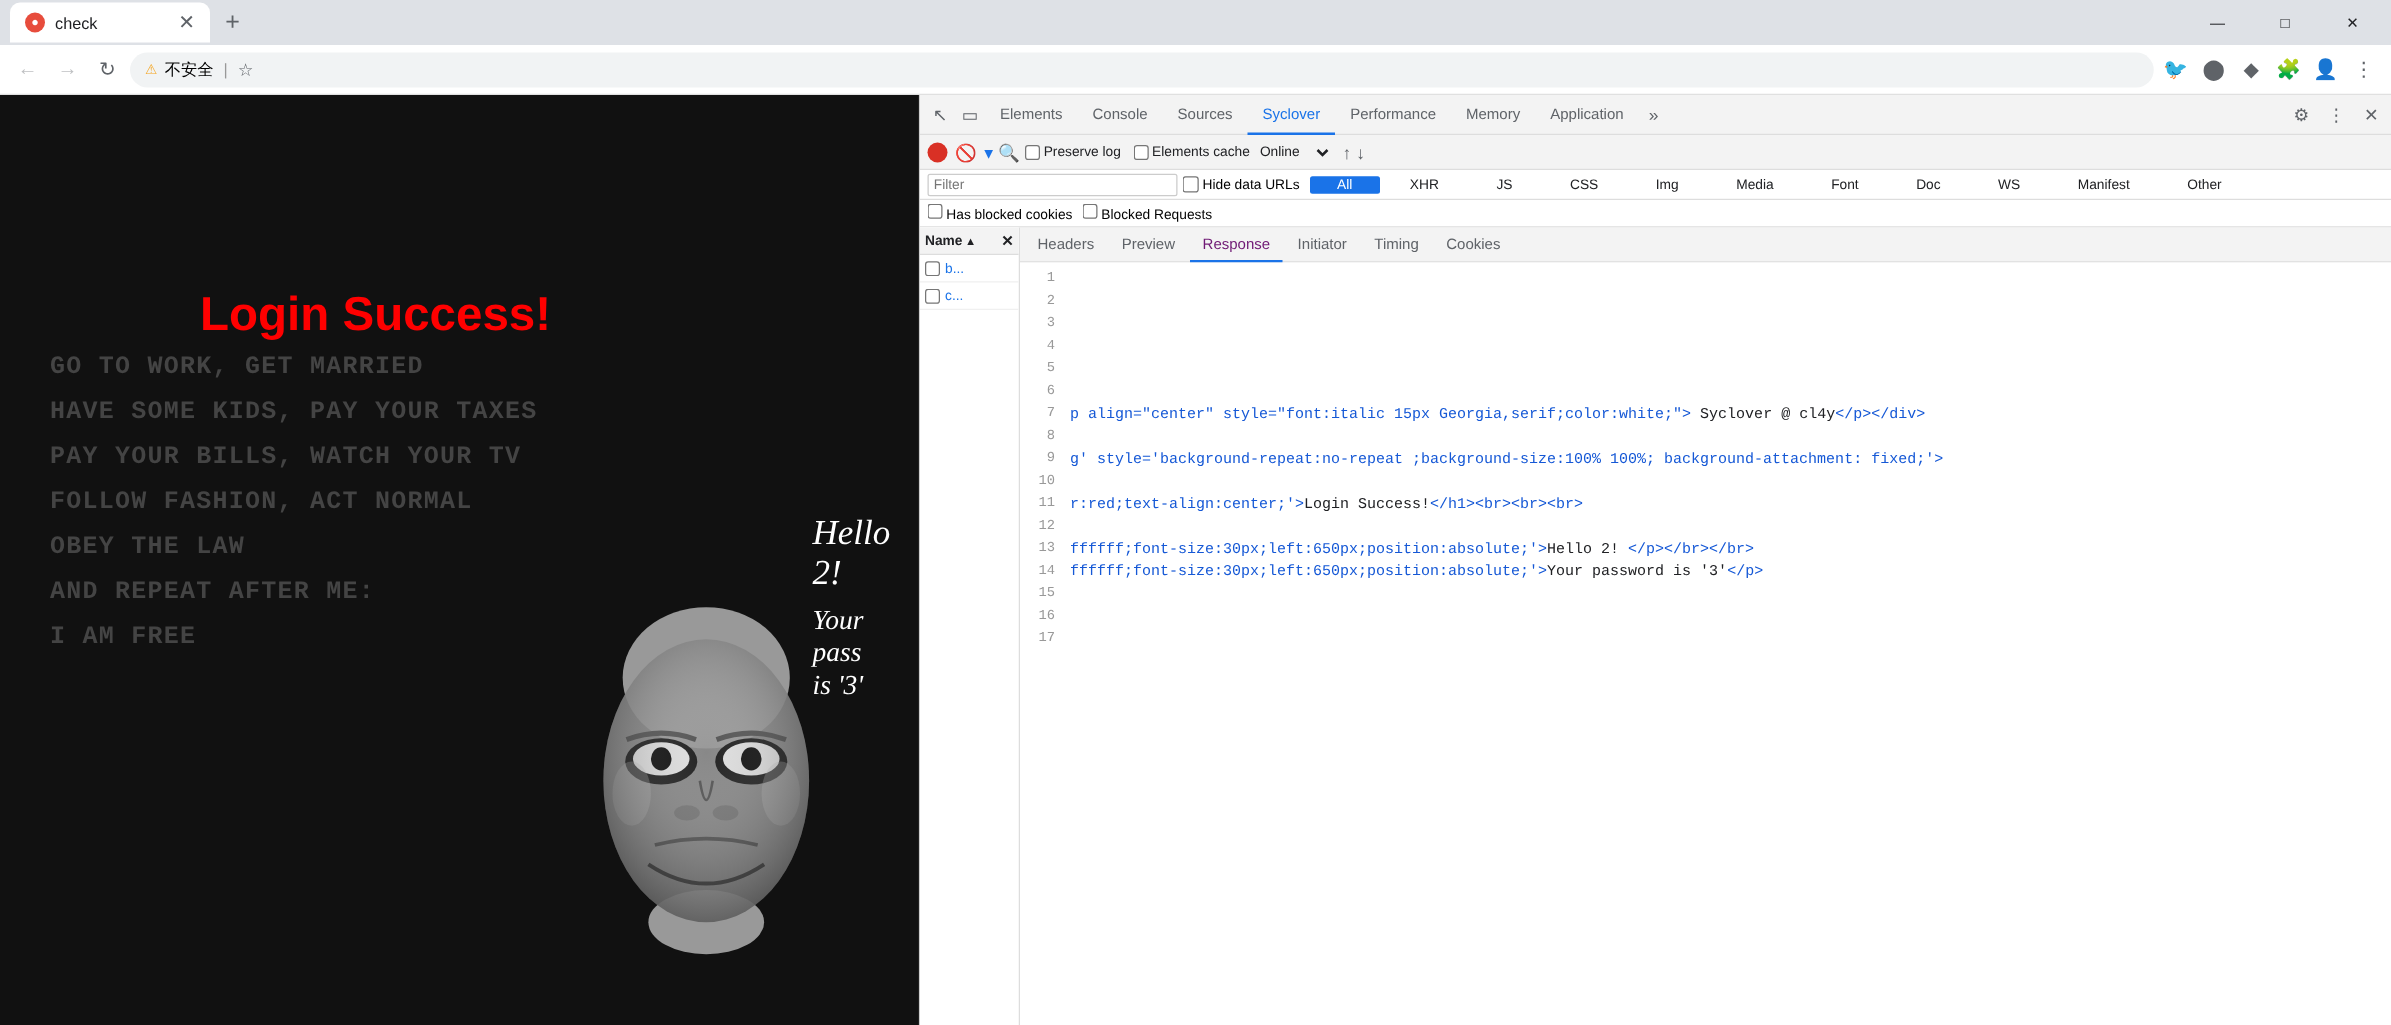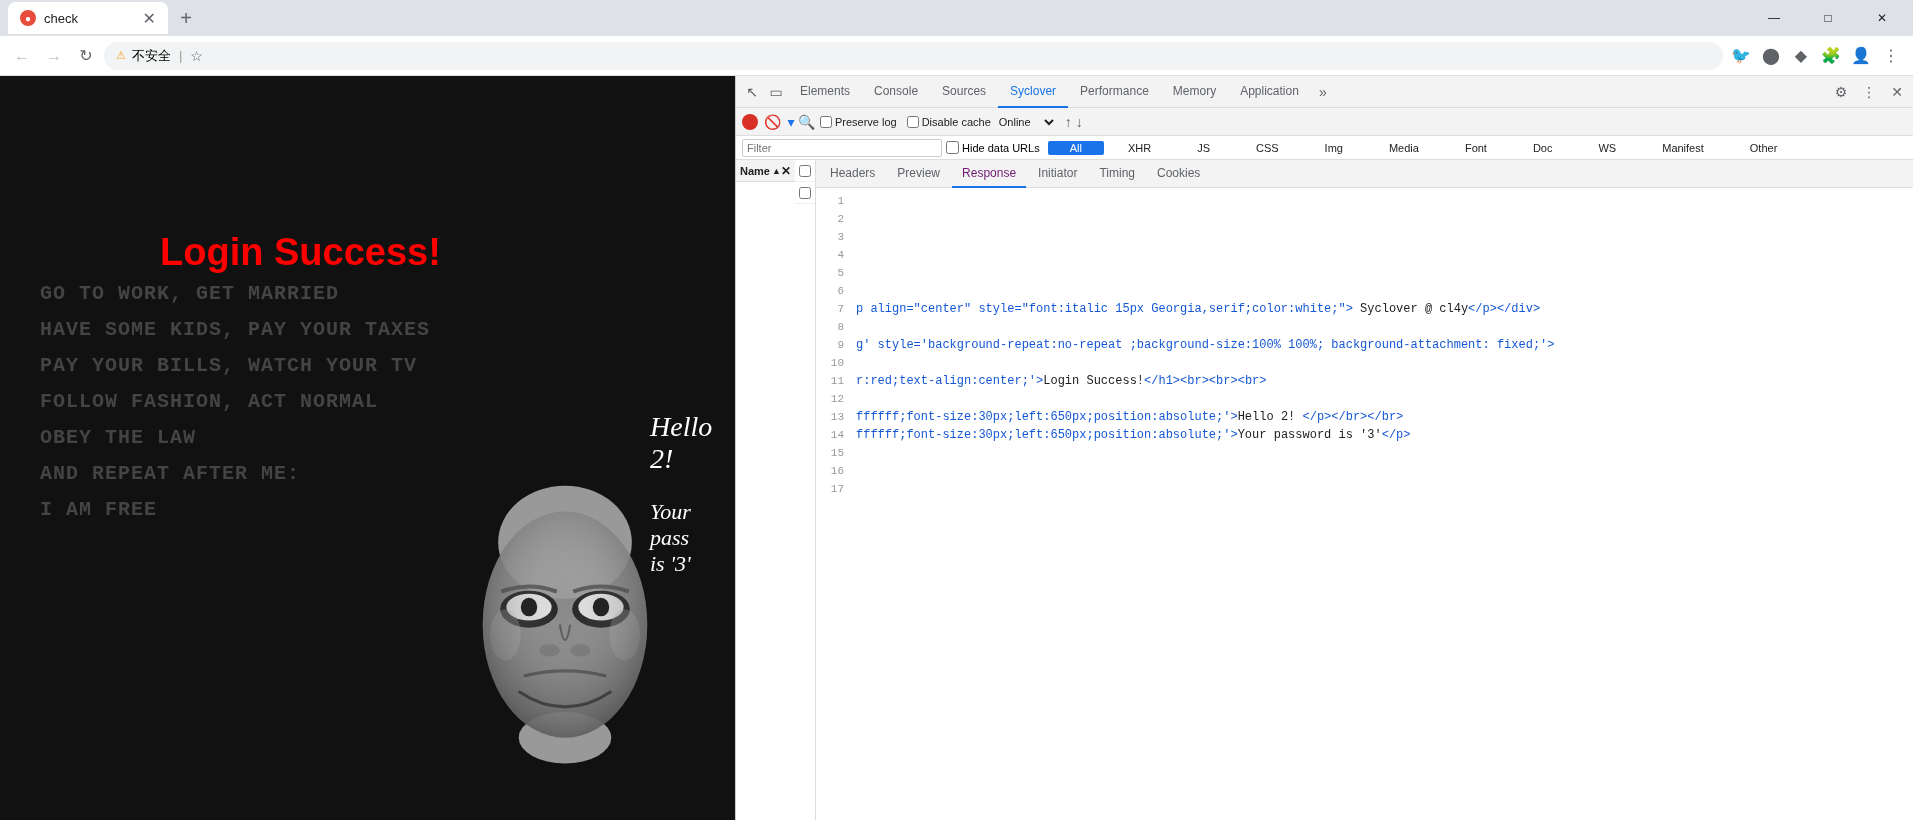--- a/index.html
+++ b/index.html
@@ -63,21 +63,21 @@
     .timeline-ruler { display: flex; position: absolute; top: 0; left: 0; width: 100%; height: 20px; border-bottom: 1px solid #e0e0e0; }
     .timeline-mark { flex: 1; text-align: center; font-size: 10px; color: #5f6368; padding-top: 3px; border-left: 1px solid #e0e0e0; }
     .timeline-bar { position: absolute; bottom: 15px; left: 5px; right: 5px; height: 10px; }
     .tl-green { position: absolute; left: 0; width: 45%; height: 8px; background: #34a853; top: 0; }
     .tl-blue { position: absolute; left: 3%; width: 65%; height: 8px; background: #1a73e8; top: 0; }
 
     
     .panels-area { display: flex; flex: 1; min-height: 0; }
 
     
-    .name-panel { width: 80px; background: #fff; border-right: 1px solid #ddd; overflow: hidden; display: flex; }
+    .name-panel { width: 80px; background: #fff; border-right: 1px solid #ddd; overflow: hidden; display: flex; flex-direction: column; }
     .name-header { display: flex; align-items: center; height: 22px; padding: 0 4px; background: #f3f3f3; border-bottom: 1px solid #ddd; font-size: 11px; font-weight: bold; color: #202124; cursor: pointer; user-select: none; }
     .name-items { flex: 1; overflow-y: auto; }
     .name-item { display: flex; align-items: center; padding: 4px 4px; height: 22px; border-bottom: 1px solid #f0f0f0; font-size: 11px; color: #1a73e8; cursor: pointer; gap: 4px; }
     .name-item .cb { width: 12px; height: 12px; }
 
     
     .response-panel { flex: 1; display: flex; flex-direction: column; min-width: 0; overflow: hidden; }
     .response-tabs { display: flex; height: 28px; background: #f3f3f3; border-bottom: 1px solid #ddd; align-items: flex-start; padding: 0 4px; gap: 2px; }
     .res-tab { padding: 0 10px; height: 28px; display: flex; align-items: center; font-size: 12px; color: #5f6368; cursor: pointer; border-bottom: 2px solid transparent; }
     .res-tab.active { color: #701a75; border-bottom: 2px solid #1a73e8; }
@@ -142,21 +142,21 @@
         HAVE SOME KIDS, PAY YOUR TAXES<br>
         PAY YOUR BILLS, WATCH YOUR TV<br>
         FOLLOW FASHION, ACT NORMAL<br>
         OBEY THE LAW<br>
         AND REPEAT AFTER ME:<br>
         I AM FREE
       </div>
       <div class="login-success">Login Success!</div>
       <div class="hello-text">
         <div>Hello 2!</div>
-        <div style="font-size:22px;color:white;font-family:Georgia,serif;margin-top:24px;">Your<br>pass<br>is '3'</div>
+        <div style="font-size:22px;color:white;font-family:Georgia,serif;margin-top:8px;">Your<br>pass<br>is '3'</div>
       </div>
 
       <div class="mask-container">
         <svg class="mask-svg" viewBox="0 0 200 350" xmlns="http://www.w3.org/2000/svg">
 
           <ellipse cx="100" cy="160" rx="80" ry="110" fill="#888"></ellipse>
 
           <ellipse cx="100" cy="80" rx="65" ry="55" fill="#999"></ellipse>
 
           <ellipse cx="65" cy="145" rx="28" ry="18" fill="#222"></ellipse>
@@ -220,21 +220,21 @@
       <span class="record-btn"></span>
       <span style="font-size:14px;color:#5f6368;cursor:pointer;margin:0 2px;">🚫</span>
       <span class="filter-icon">▾</span>
       <span class="search-icon">🔍</span>
       <label class="preserve-cache">
         <input type="checkbox" style="">
         <span>Preserve log</span>
       </label>
       <label class="preserve-cache" style="margin-left:6px;">
         <input type="checkbox" style="">
-        <span>Disable cache</span>
+        <span>Elements cache</span>
       </label>
       <select class="online-select">
         <option>Online</option>
         <option>Slow 3G</option>
         <option>Fast 3G</option>
         <option>Offline</option>
       </select>
       <div class="upload-download">
         <span>↑</span>
         <span>↓</span>
@@ -255,20 +255,30 @@
         <span class="filter-type">Img</span>
         <span class="filter-type">Media</span>
         <span class="filter-type">Font</span>
         <span class="filter-type">Doc</span>
         <span class="filter-type">WS</span>
         <span class="filter-type">Manifest</span>
         <span class="filter-type">Other</span>
       </div>
     </div>
 
+    <div class="cookies-bar">
+      <label>
+        <input type="checkbox" style="">
+        <span>Has blocked cookies</span>
+      </label>
+      <label>
+        <input type="checkbox" style="">
+        <span>Blocked Requests</span>
+      </label>
+    </div>
 
 
     <div class="panels-area">
 
       <div class="name-panel">
         <div class="name-header">
           Name <span style="font-size:9px;margin-left:2px;">▲</span>
           <span style="margin-left:auto;cursor:pointer;font-size:12px;">✕</span>
         </div>
         <div class="name-items">

